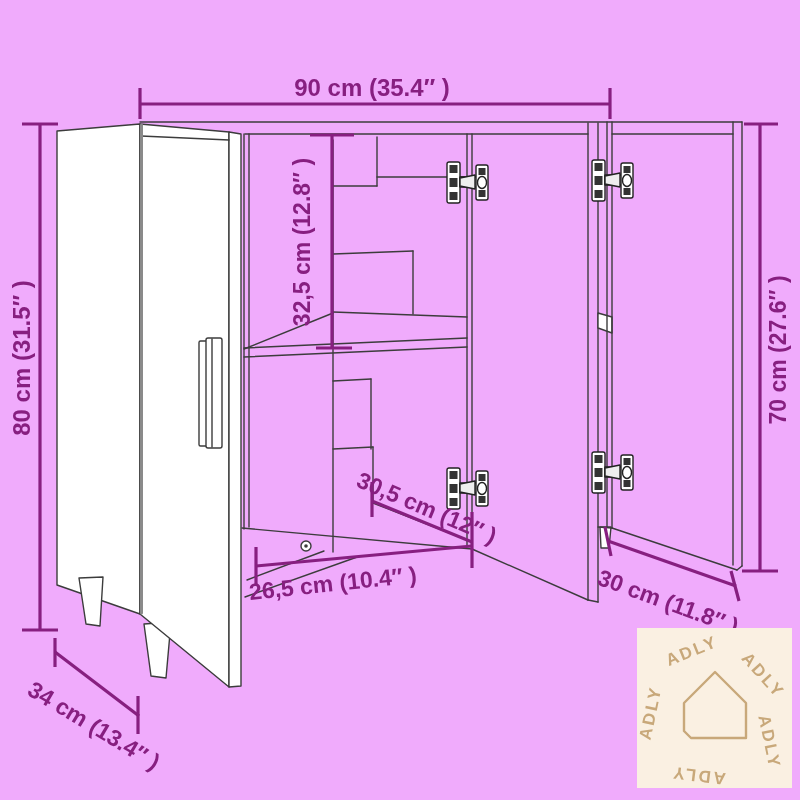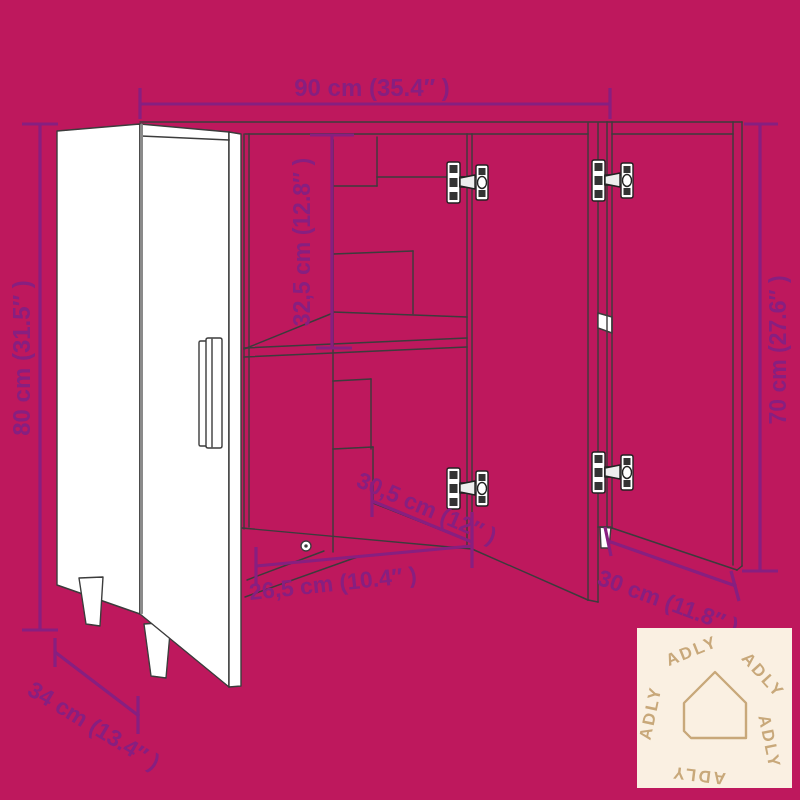--- a/index.html
+++ b/index.html
@@ -1,16 +1,16 @@
 <!DOCTYPE html>
 <html><head>
 <meta charset="utf-8">
 <style>
   html,body{margin:0;padding:0;background:#ffffff;}
-  .stage{position:relative;width:800px;height:800px;background:#be185d;overflow:hidden;
+  .stage{position:relative;width:800px;height:800px;background:#f0abfc;overflow:hidden;
          font-family:"Liberation Sans", sans-serif;}
   svg{display:block;}
   .dim-text{font-family:"Liberation Sans", sans-serif;font-weight:bold;font-size:23px;fill:#871f80;}
   .dim-text-lg{font-size:24px;}
   .wm-text{font-family:"Liberation Sans", sans-serif;font-weight:bold;font-size:17px;
            letter-spacing:2.5px;fill:#c8a87a;}
 </style>
 </head>
 <body>
 

